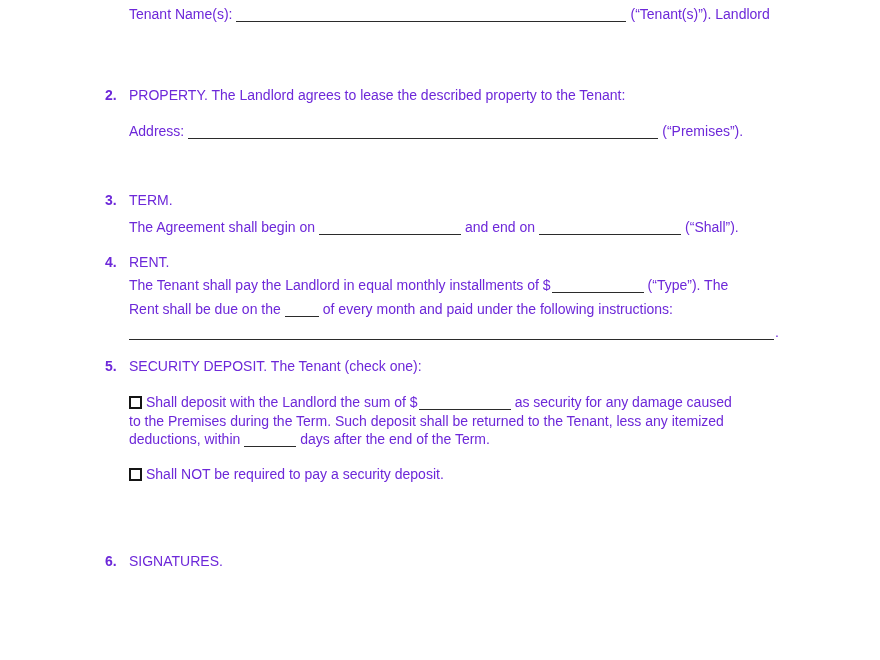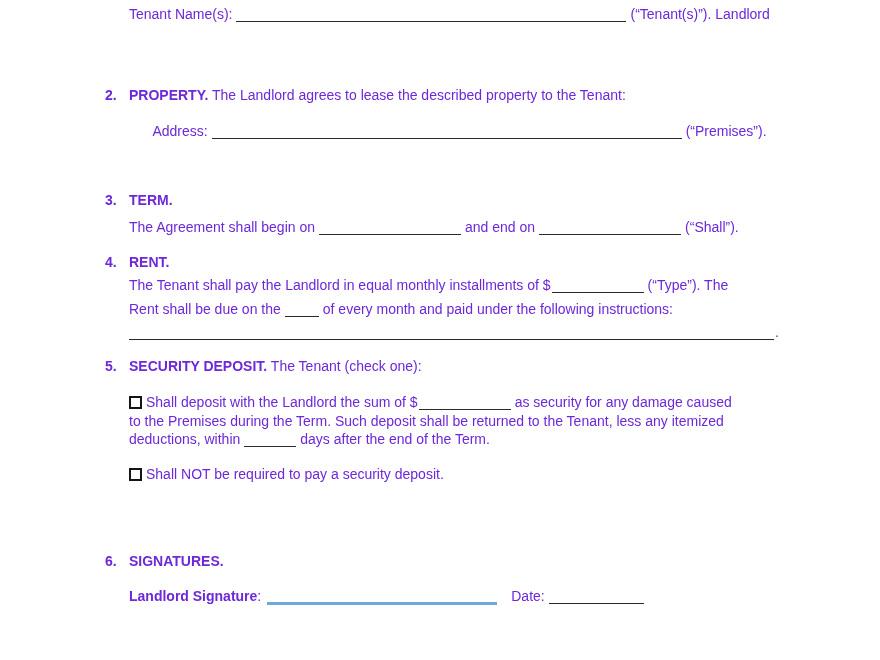--- a/index.html
+++ b/index.html
@@ -3,21 +3,21 @@
 <meta charset="utf-8">
 <style>
   * { margin:0; padding:0; box-sizing:border-box; }
   html,body { background:#ffffff; }
   body { font-family:"Liberation Sans","DejaVu Sans",sans-serif; }
   .page {
     position:relative; width:880px; height:660px;
     background:#ffffff; color:#1c1c1c; font-size:14px; overflow:hidden;
   }
   .block { position:absolute; left:129px; right:90px; line-height:20px; }
-  .bold { font-weight:bold; }
+  .bold { font-weight:normal; }
   .num { position:absolute; left:-24px; top:0; font-weight:bold; }
   .line28 { height:28px; line-height:28px; }
   .line24 { height:24px; line-height:24px; }
   .line18 { line-height:18.6px; }
   
   .blank {
     display:inline-block; height:0; border-bottom:1.5px solid #2b2b2b;
     vertical-align:-3px; margin:0 4px;
   }
   .w390 { width:390px; }
@@ -52,21 +52,21 @@
       <span>Tenant Name(s):</span><span class="blank w390"></span><span>(“Tenant(s)”). Landlord</span>
     </div>
   </div>
 
   <div class="block" style="top:85px;">
     <span class="num">2.</span>
     <span class="bold">PROPERTY.</span>
     <span>The Landlord agrees to lease the described property to the Tenant:</span>
   </div>
 
-  <div class="block" style="top:121px;text-align:center;">
+  <div class="block" style="top:121px;">
     <span>Address:</span><span class="blank w470"></span><span>(“Premises”).</span>
   </div>
 
 
   <div class="block" style="top:190px;">
     <span class="num">3.</span>
     <span class="bold">TERM.</span>
   </div>
 
   <div class="block" style="top:217px;">
@@ -111,18 +111,15 @@
 
   <div class="block" style="top:464px;">
     <span class="cb cb-para"></span><span>Shall NOT be required to pay a security deposit.</span>
   </div>
 
   <div class="block" style="top:551px;">
     <span class="num">6.</span>
     <span class="bold">SIGNATURES.</span>
   </div>
 
-  <div class="block" style="top:586px;">
-    <span class="bold">Landlord Signature</span><span>:</span><span class="blank sig-blue"></span><span style="margin-left:8px;">Date:</span><span class="blank w95"></span>
-  </div>
 
 
 </div>
 
 </body></html>

